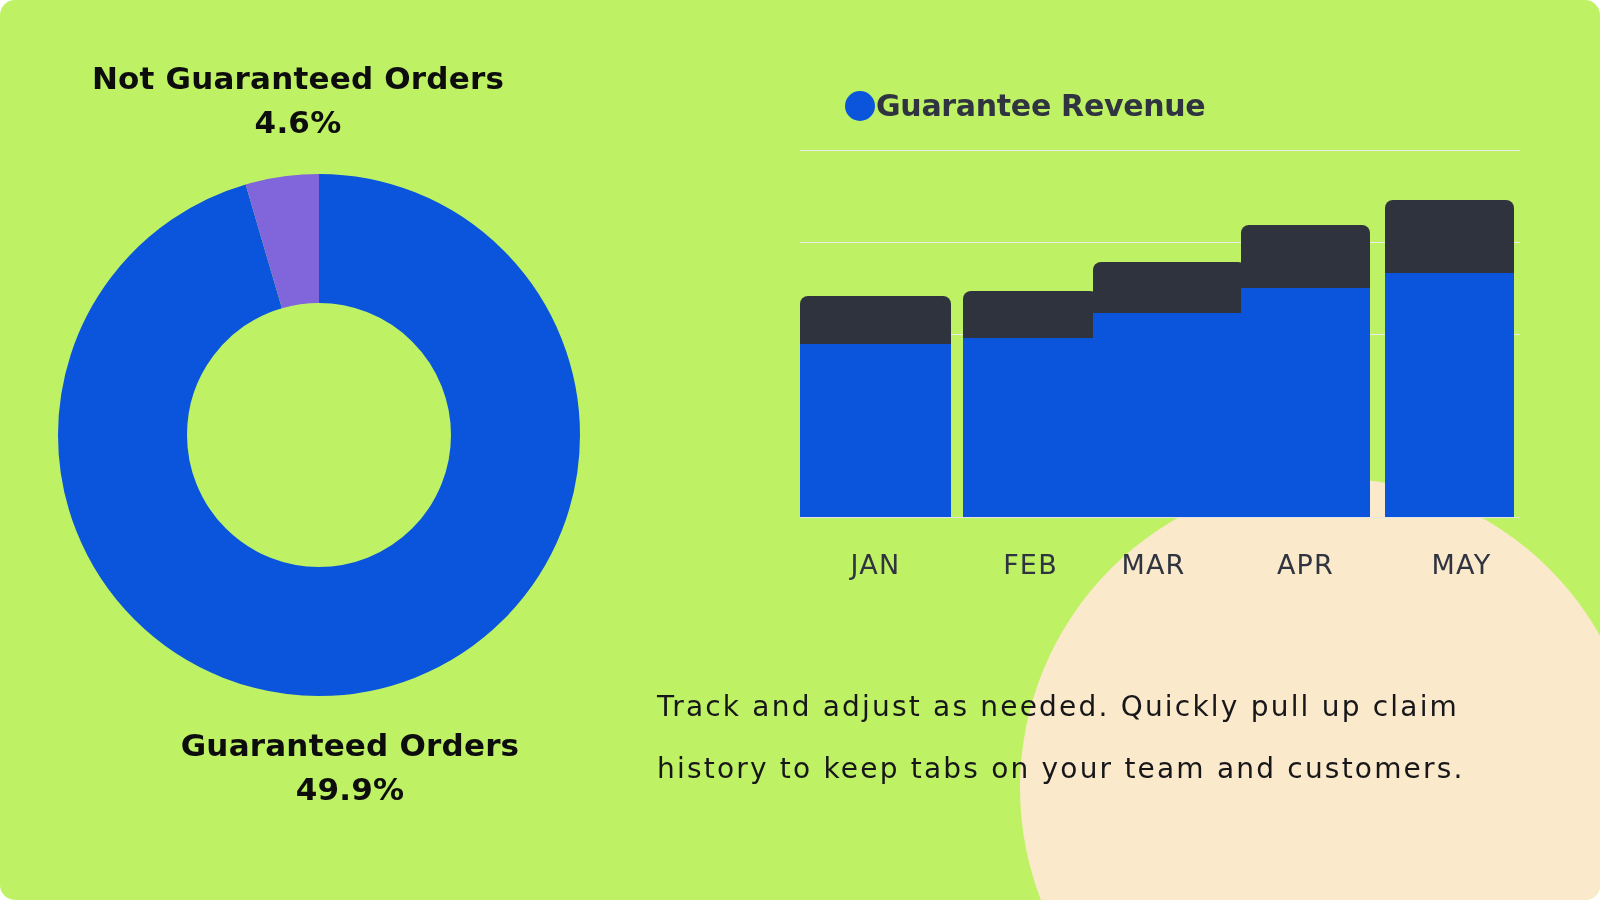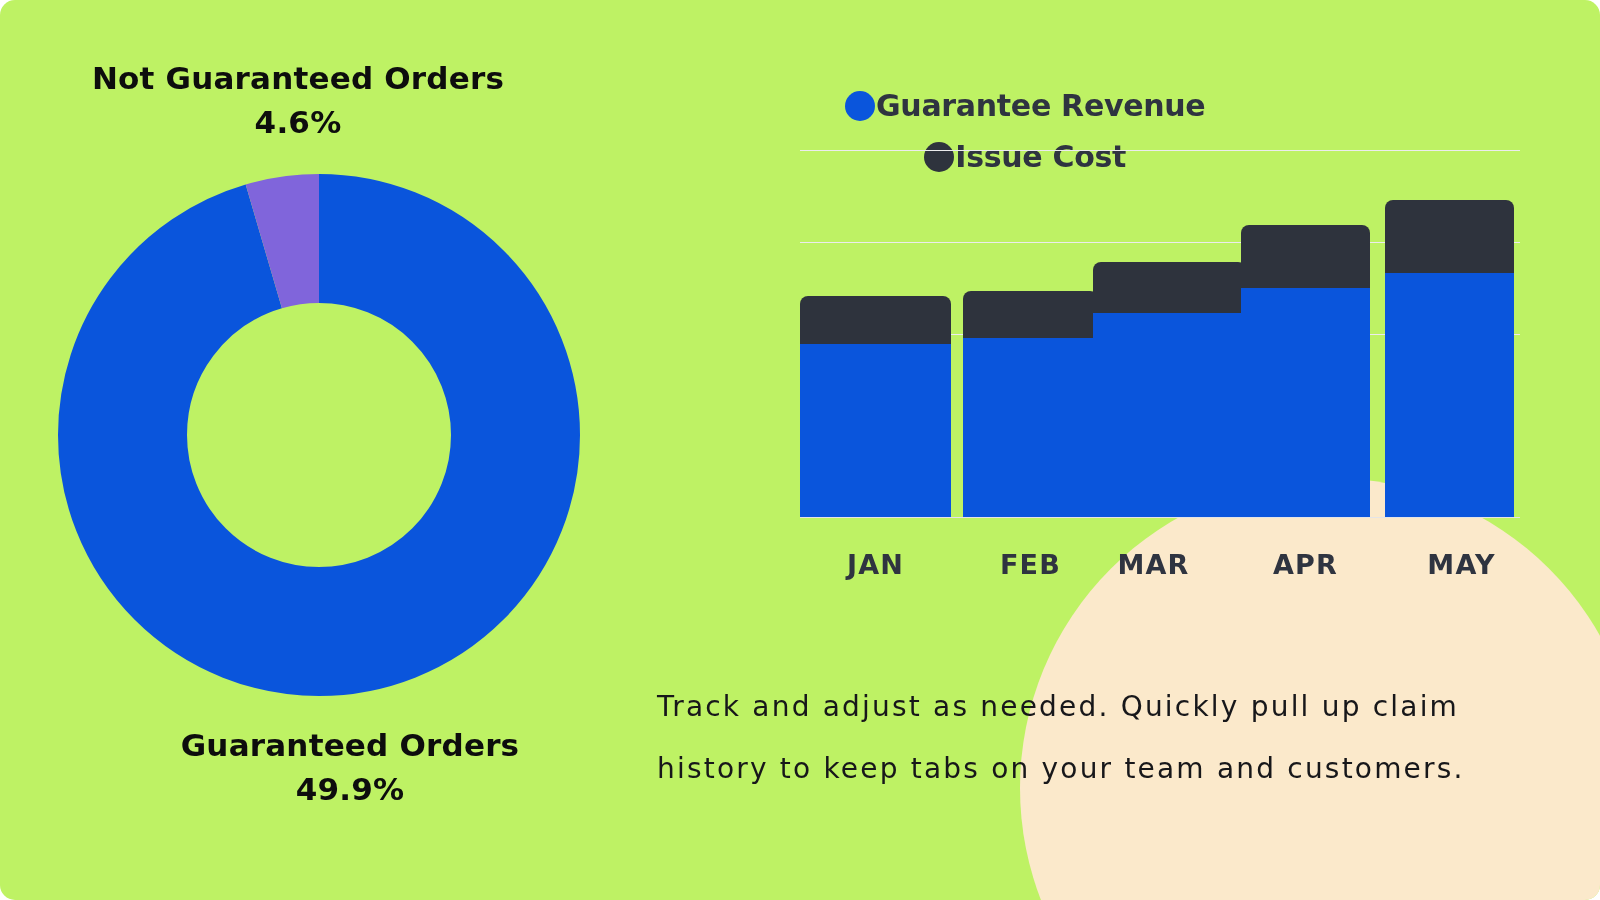--- a/index.html
+++ b/index.html
@@ -130,21 +130,21 @@
     bottom: 0;
     width: 100%;
     background: #0a55dc;
   }
   .bar-label {
     position: absolute;
     bottom: 10px;
     text-align: center;
     font-family: "DejaVu Sans", sans-serif;
     font-size: 27px;
-    font-weight: bold;
+    font-weight: normal;
     color: #2f3440;
     letter-spacing: 1.2px;
   }
 
   
   .body-copy {
     position: absolute;
     left: 657px;
     top: 648px;
     width: 880px;
@@ -182,24 +182,20 @@
       <span class="l2">49.9%</span>
     </div>
   </div>
 
   <div class="bar-panel">
 
     <div class="legend">
       <div class="legend-item">
         <span class="legend-dot" style="background:#0a55dc;"></span>
         <span class="legend-text">Guarantee Revenue</span>
-      </div>
-      <div class="legend-item">
-        <span class="legend-dot" style="background:#2e333d;"></span>
-        <span class="legend-text">Issue Cost</span>
       </div>
     </div>
 
     <div class="plot">
       <div class="gridline" style="top:80px;"></div>
       <div class="gridline" style="top:172px;"></div>
       <div class="gridline" style="top:264px;"></div>
       <div class="axis-base" style="top:447px;"></div>
 
       <div class="bar" style="left:5px; width:151px; height:221px;">

